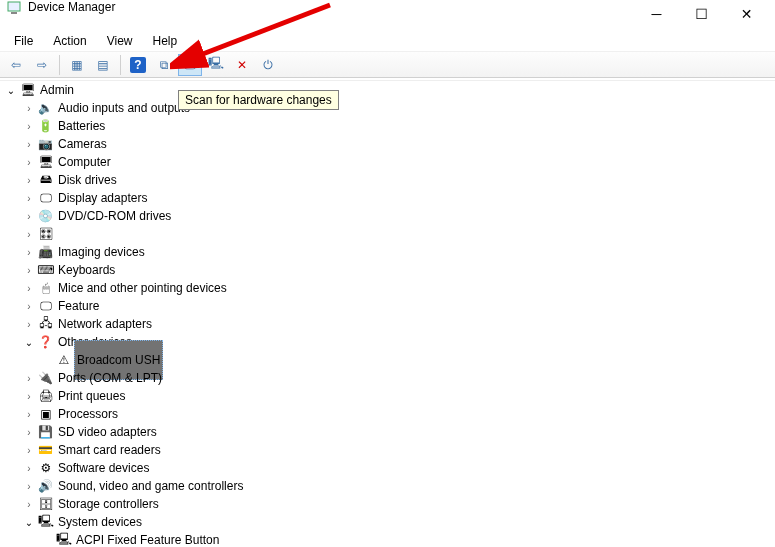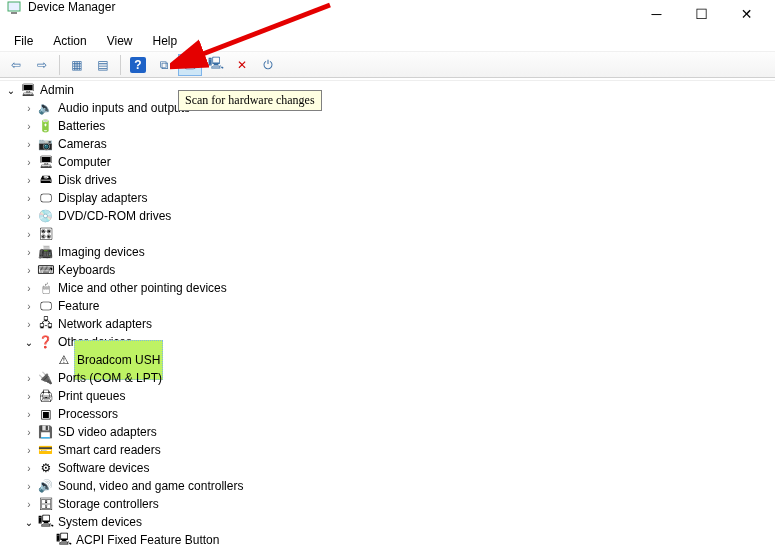--- a/index.html
+++ b/index.html
@@ -79,32 +79,31 @@
     display:inline-flex; align-items:center; justify-content:center;
     color:#666; font-size:10px;
   }
   .node-icon {
     width: 16px; height: 16px;
     display:inline-flex; align-items:center; justify-content:center;
     font-size: 12px;
   }
   .node-label { padding: 0 2px; font-size:12px; }
   .node-label.selected {
-    background: #bef264;
+    background: #737373;
     border: 1px dotted #7eb4ea;
     padding: 12px 2px;
   }
   .tooltip {
     position: absolute;
     background: #ffffe1;
     border: 1px solid #808080;
     padding: 2px 6px;
     font-size: 12px;
     z-index: 50;
-    font-family: Liberation Serif, serif;
   }
   .arrow {
     position: absolute;
     z-index: 60;
     pointer-events: none;
   }
   
   ::-webkit-scrollbar { width: 16px; background:#f0f0f0; }
   ::-webkit-scrollbar-thumb { background:#c2c2c2; }
 </style>

